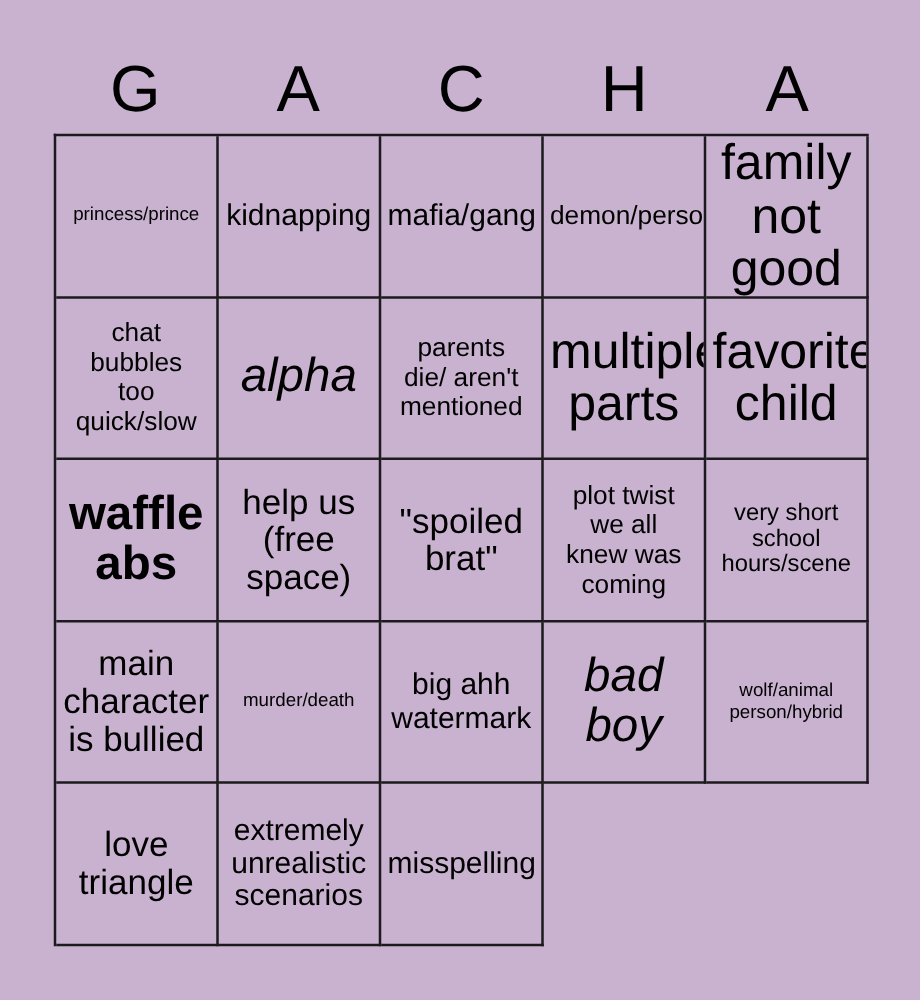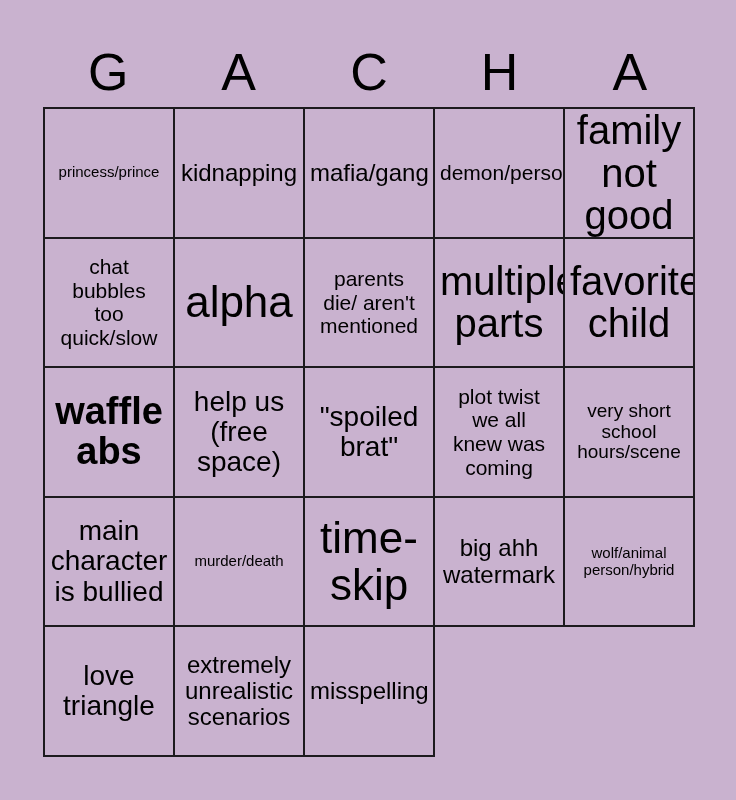--- a/index.html
+++ b/index.html
@@ -70,21 +70,21 @@
     white-space: pre-line;
   }
   
   .fs-xs  { font-size: 15px; line-height: 1.12; }
   .fs-s   { font-size: 19px; line-height: 1.10; text-align: center; }
   .fs-sm  { font-size: 21px; line-height: 1.12; }
   .fs-m   { font-size: 24px; line-height: 1.10; text-align: center; }
   .fs-ml  { font-size: 28px; line-height: 1.08; }
   .fs-l   { font-size: 40px; line-height: 1.06; }
   .fs-xl  { font-size: 38px; line-height: 1.04; font-weight: bold; }
-  .fs-xxl { font-size: 44px; line-height: 1.05; }
+  .fs-xxl { font-size: 38px; line-height: 1.05; font-style: italic; }
 </style>
 </head>
 <body>
 
 <div id="card">
 
   <div id="header-row">
     <div class="header-letter">G</div>
     <div class="header-letter">A</div>
     <div class="header-letter">C</div>
@@ -158,26 +158,26 @@
       </div>
       <div class="cell">
         <span class="cell-text fs-ml">main
 character
 is bullied</span>
       </div>
       <div class="cell">
         <span class="cell-text fs-xs">murder/death</span>
       </div>
       <div class="cell">
-        <span class="cell-text fs-xxl">time-
-skip</span>
+        <span class="cell-text fs-m">big ahh
+watermark</span>
       </div>
       <div class="cell">
-        <span class="cell-text fs-m">big ahh
-watermark</span>
+        <span class="cell-text fs-xxl">bad
+boy</span>
       </div>
       <div class="cell">
         <span class="cell-text fs-xs">wolf/animal
 person/hybrid</span>
       </div>
       <div class="cell">
         <span class="cell-text fs-ml">love
 triangle</span>
       </div>
       <div class="cell">

